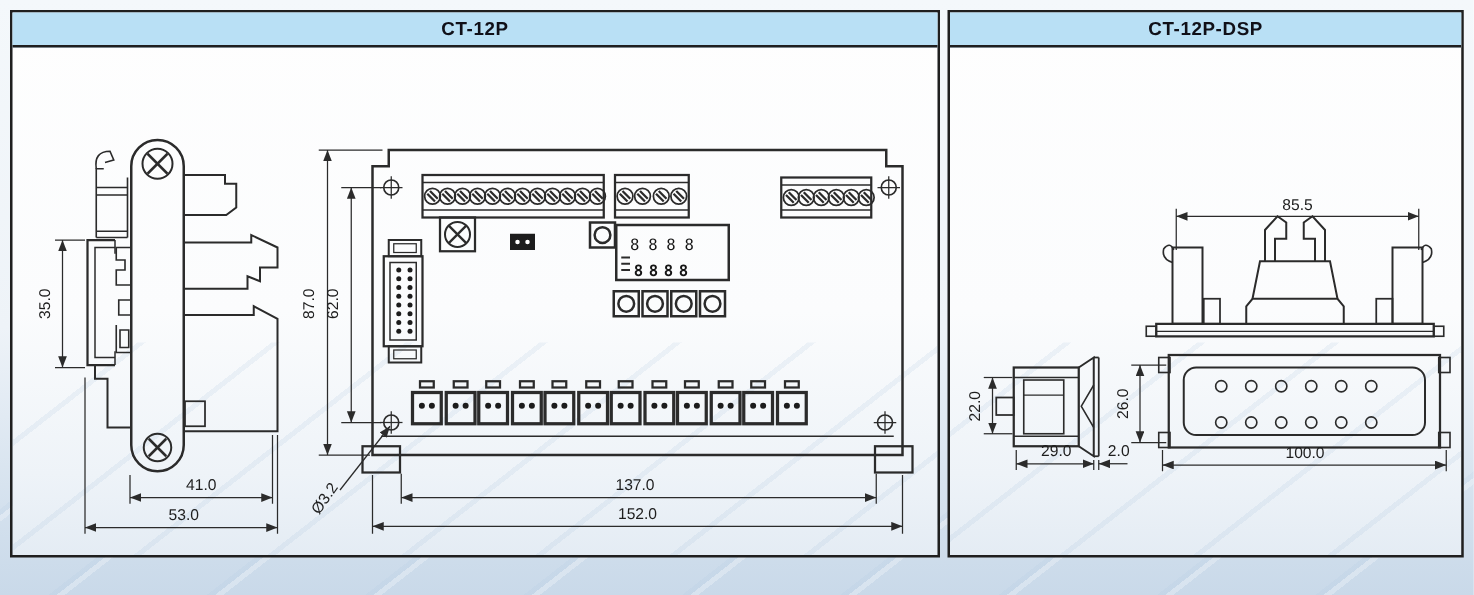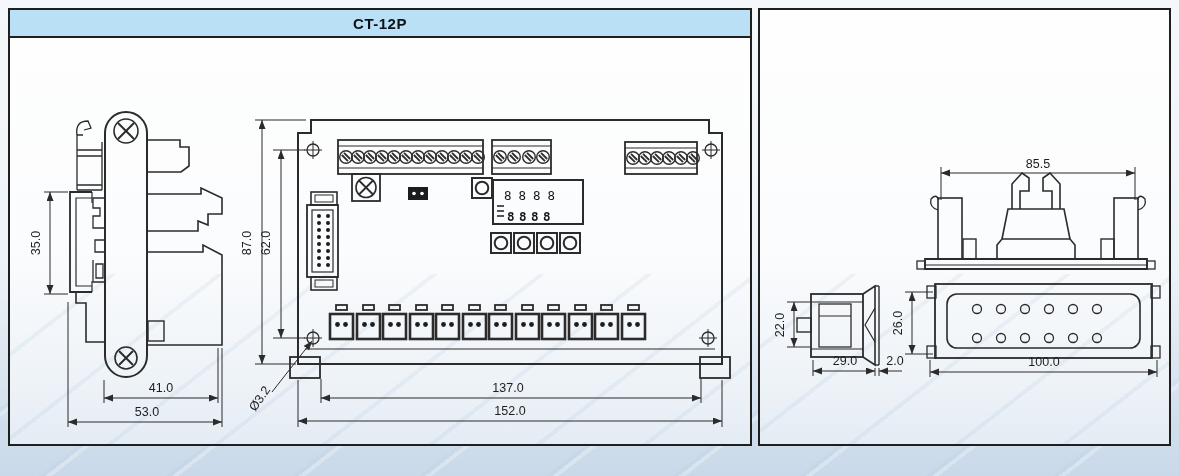--- a/index.html
+++ b/index.html
@@ -278,20 +278,21 @@
 
       <g>
         <line x1="272" y1="390" x2="312" y2="339" class="dim" marker-end="url(#arr)"></line>
         <text x="263" y="399" transform="rotate(-55 263 399)" text-anchor="middle">Ø3.2</text>
       </g>
     </g>
   </svg>
 </div>
 
 <div class="panel" id="panel-right">
+  <div class="panel-header">CT-12P-DSP</div>
   <div class="watermark"></div>
 
   <svg class="drawing" width="409" height="408" viewBox="760 36 409 408">
     <defs>
       <marker id="arr2" orient="auto-start-reverse" markerUnits="userSpaceOnUse" markerWidth="10" markerHeight="8" refX="9" refY="3.5">
         <path d="M0,0 L9,3.5 L0,7 Z" fill="#2b2b2b"></path>
       </marker>
     </defs>
 
     <g>

